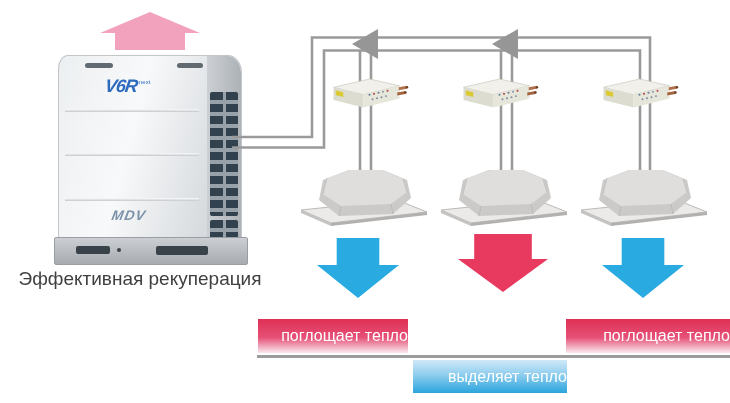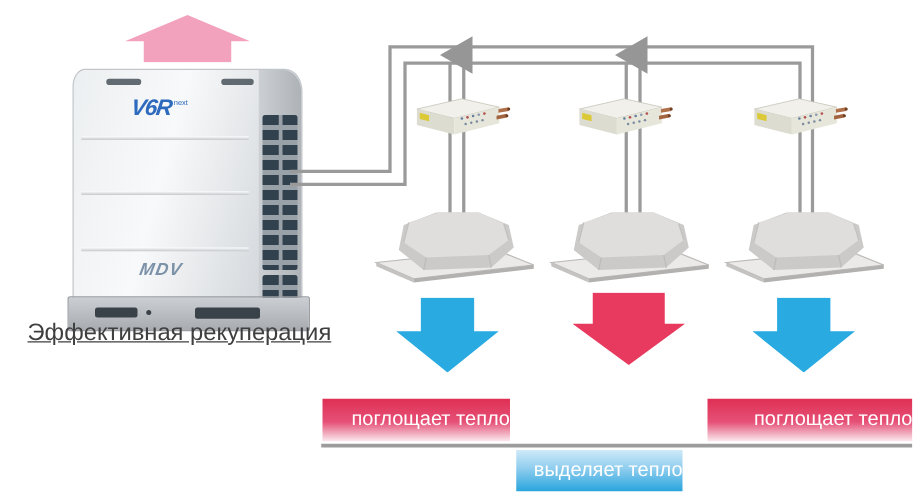--- a/index.html
+++ b/index.html
@@ -44,30 +44,30 @@
   .og2{top:164px;height:20px;}
   .ou-grille::after{content:"";position:absolute;left:45%;width:3px;top:0;bottom:0;background:#99a1a8;}
   .ou-base{position:absolute;left:-4px;top:182px;width:192px;height:26px;
     background:linear-gradient(#cbced2,#a8acb1);border:1px solid #9a9ea3;border-radius:2px;}
   .ou-slot{position:absolute;background:#3a4249;border-radius:2px;}
   .sl1{left:21px;top:8px;width:34px;height:8px;}
   .sl2{left:101px;top:8px;width:52px;height:9px;}
   .sl-dot{left:62px;top:10px;width:4px;height:4px;border-radius:50%;}
 
   
-  .caption{left:15px;top:256px;width:250px;text-align:right;
-    font-size:19px;color:#3F3F3F;text-decoration:underline;}
+  .caption{left:15px;top:268px;width:250px;text-align:center;
+    font-size:19px;color:#3F3F3F;}
 
   
   .label{position:absolute;display:flex;align-items:center;justify-content:flex-end;
     color:#fff;font-size:16px;}
   .lab-red{background:linear-gradient(to bottom,#DF2F54 0%,#E65177 55%,#F2B8C8 85%,#FBE9EE 100%);}
   .lab-red1{left:258px;top:319px;width:150px;height:34px;}
   .lab-red2{left:566px;top:319px;width:164px;height:34px;}
-  .lab-blue{left:413px;top:360px;width:133px;height:33px;
+  .lab-blue{left:413px;top:360px;width:154px;height:33px;
     background:linear-gradient(to bottom,#CFE9F8 0%,#8FCDEE 45%,#29A5DD 100%);}
   .divider{left:257px;top:355px;width:473px;height:3px;background:#9C9C9C;}
 
   .pipes-svg{left:0;top:0;}
 </style>
 </head>
 <body>
 
 <div class="scene">
 

